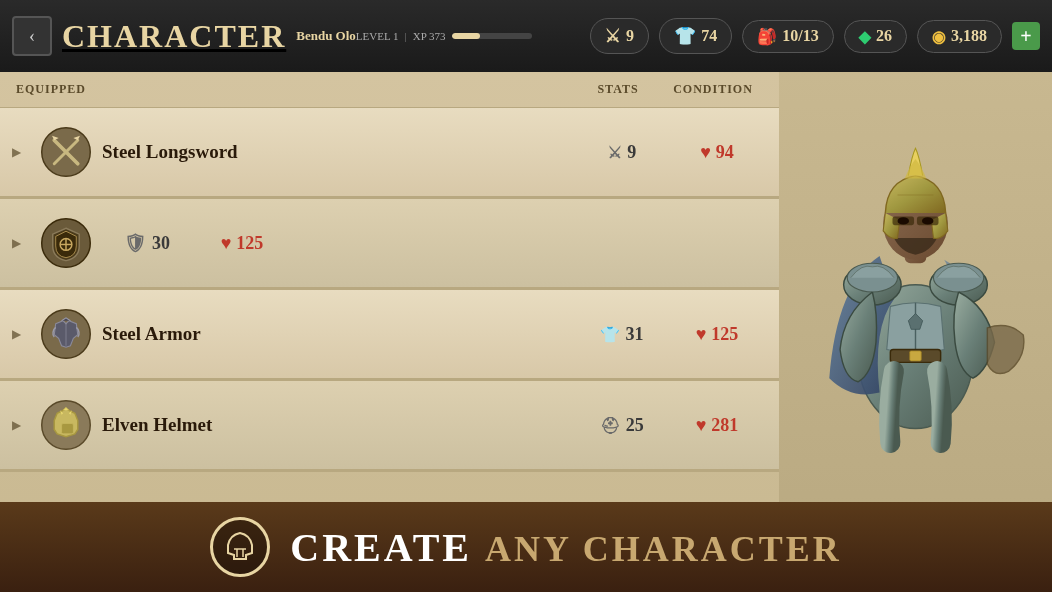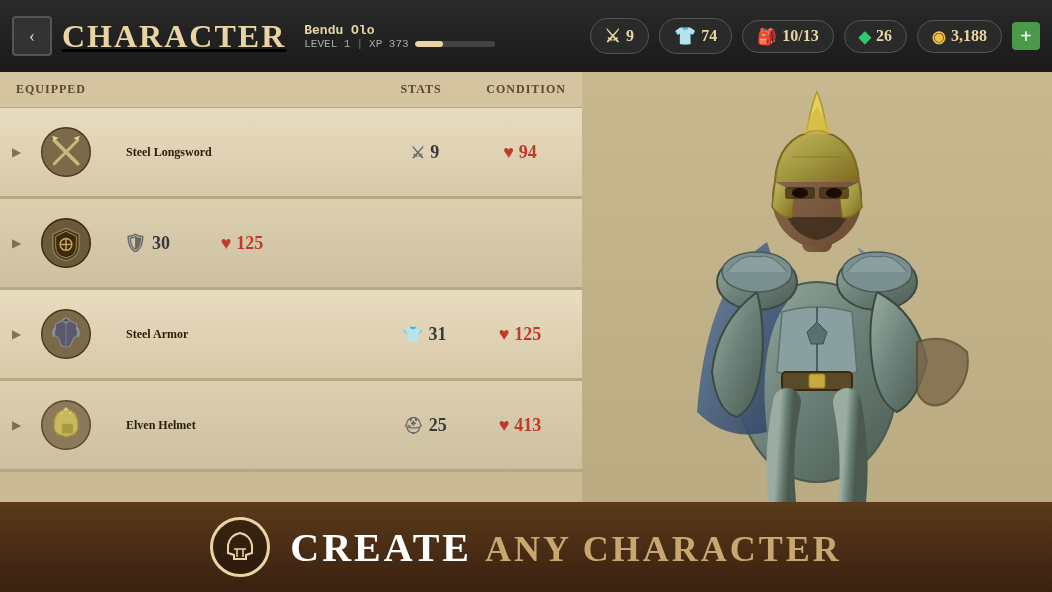--- a/index.html
+++ b/index.html
@@ -46,23 +46,21 @@
     .title-text {
       color: #e8d5a3;
       font-size: 32px;
       font-weight: bold;
       letter-spacing: 2px;
       text-transform: uppercase;
       font-family: 'Georgia', serif;
     }
     .character-info {
       display: flex;
-      flex-direction: column;
-      margin-left: 8px;
-      font-family: Liberation Mono, monospace;
+      flex-direction: row;
     }
     .char-name {
       color: #e8d5a3;
       font-size: 13px;
       font-weight: bold;
     }
     .char-level {
       display: flex;
       align-items: center;
       gap: 6px;
@@ -154,21 +152,21 @@
 
     
     .main-content {
       display: flex;
       height: calc(592px - 72px);
       position: relative;
     }
 
     
     .left-panel {
-      width: 582px;
+      width: 779px;
       background: linear-gradient(180deg, #d4c4a0 0%, #c8b890 100%);
       position: relative;
       overflow: hidden;
     }
 
     
     .column-headers {
       display: flex;
       align-items: center;
       padding: 10px 16px;
@@ -186,21 +184,21 @@
       width: 90px;
       text-align: center;
       color: #5a4a2a;
       font-size: 12px;
       font-weight: bold;
       letter-spacing: 1px;
       text-transform: uppercase;
     }
     .col-condition {
       width: 100px;
-      text-align: right;
+      text-align: center;
       color: #5a4a2a;
       font-size: 12px;
       font-weight: bold;
       letter-spacing: 1px;
       text-transform: uppercase;
     }
 
     
     .items-list {
       padding: 0;
@@ -233,23 +231,23 @@
       width: 72px;
       height: 72px;
       display: flex;
       align-items: center;
       justify-content: center;
       flex-shrink: 0;
       position: relative;
     }
     .item-name {
       flex: 1;
-      margin-left: 24px;
+      margin-left: 0;
       color: #2a1a0a;
-      font-size: 12px;
+      font-size: 19px;
       font-weight: bold;
       font-family: 'Georgia', serif;
     }
     .item-stat {
       width: 90px;
       text-align: center;
       display: flex;
       align-items: center;
       justify-content: center;
       gap: 5px;
@@ -497,21 +495,21 @@
             <path d="M40,20 L42,14 L38,18" fill="#e8d870"></path>
           </svg>
         </div>
         <div class="item-name">Elven Helmet</div>
         <div class="item-stat">
           <span style="color:#6a6a6a;font-size:16px">⛑</span>
           <span>25</span>
         </div>
         <div class="item-condition">
           <span class="heart-icon">♥</span>
-          <span>413</span>
+          <span>281</span>
         </div>
       </div>
 
     </div>
   </div>
 
   <div class="right-panel">
     <div class="character-portrait">
 
       <svg class="character-svg" viewBox="0 0 380 460" xmlns="http://www.w3.org/2000/svg">

